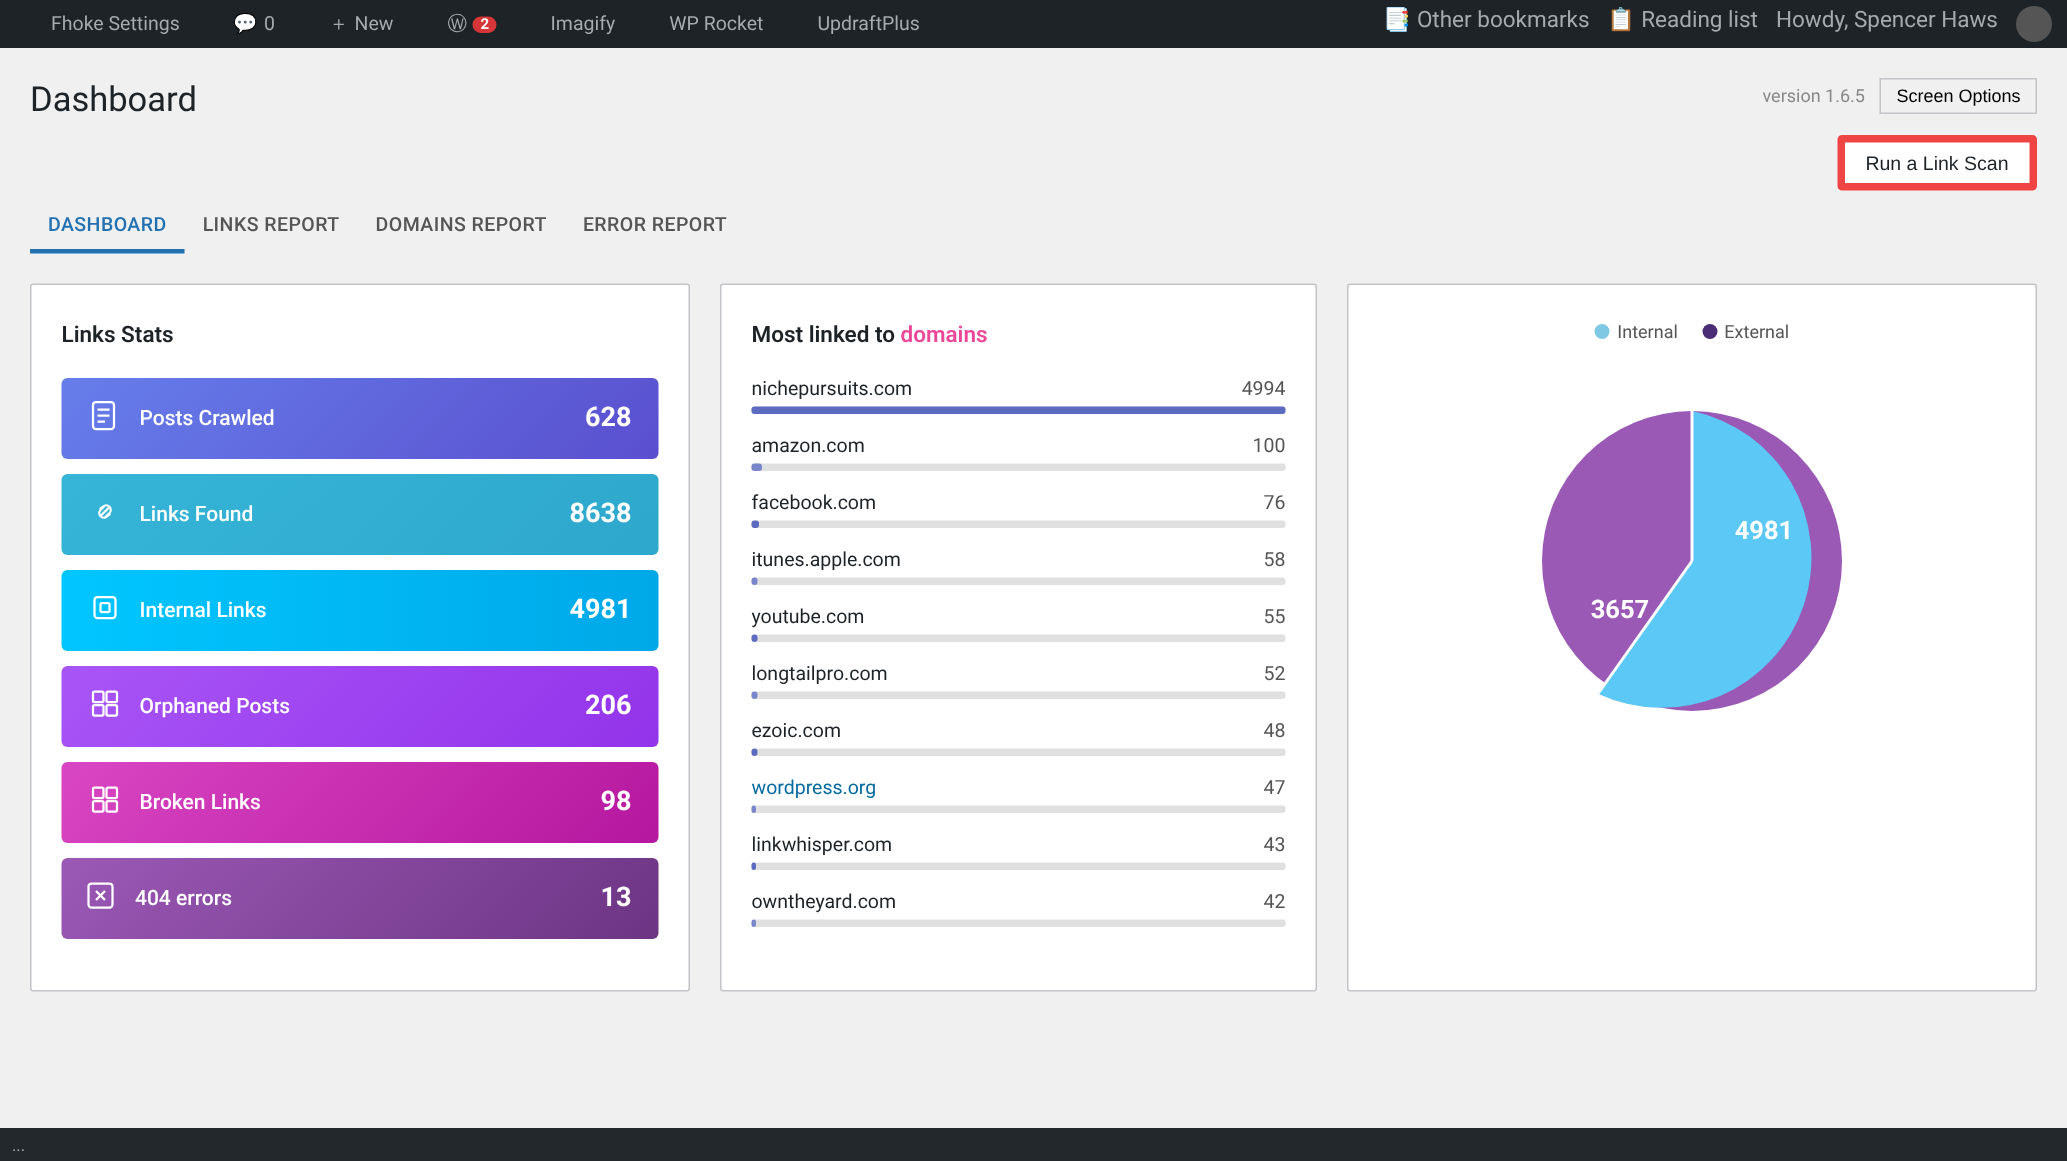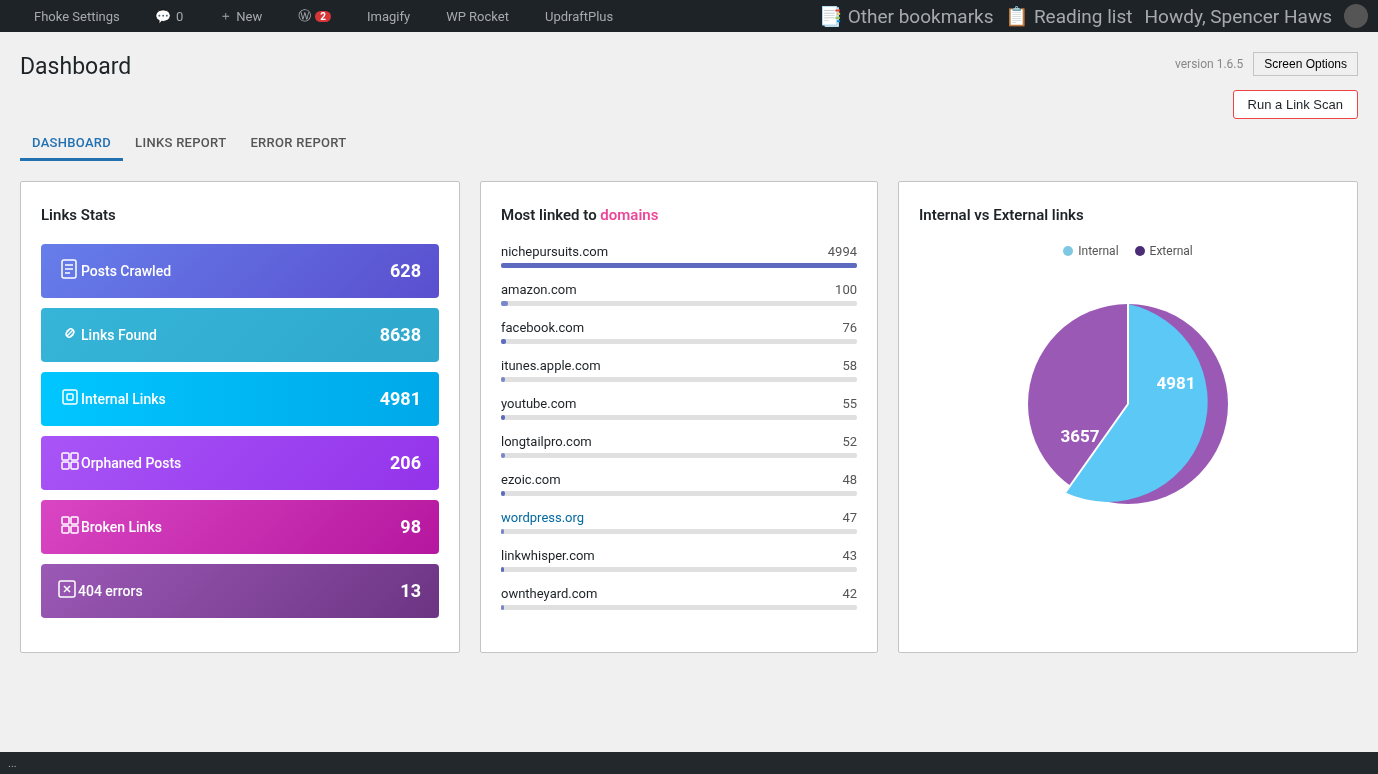--- a/index.html
+++ b/index.html
@@ -10,21 +10,21 @@
       background: #1d2327;
       height: 32px;
       display: flex;
       align-items: center;
       padding: 0 10px;
       color: #a7aaad;
       justify-content: space-between;
     }
     .adminbar-left { display: flex; align-items: center; gap: 12px; }
     .adminbar-item { color: #a7aaad; font-size: 13px; cursor: pointer; display: flex; align-items: center; gap: 4px; margin-left: 24px; }
-    .adminbar-right { display: flex; align-items: flex-end; gap: 12px; color: #a7aaad; font-size: 19px; }
+    .adminbar-right { display: flex; align-items: flex-start; gap: 12px; color: #a7aaad; font-size: 15px; }
     .adminbar-badge {
       background: #d63638;
       color: #fff;
       border-radius: 10px;
       padding: 0 5px;
       font-size: 10px;
       font-weight: bold;
     }
     .howdy { color: #a7aaad; }
 
@@ -45,21 +45,21 @@
       cursor: pointer;
       border-bottom: 3px solid transparent;
       font-weight: 500;
       letter-spacing: 0.3px;
     }
     .nav-tab.active { color: #2271b1; border-bottom: 3px solid #2271b1; }
 
     
     .btn-run-scan {
       background: #fff;
-      border: 1px solid #ef4444;
+      border: 5px solid #ef4444;
       color: #1d2327;
       padding: 6px 14px;
       font-size: 13px;
       cursor: pointer;
       border-radius: 3px;
       font-weight: 500;
     }
 
     
     .dashboard-grid {
@@ -89,21 +89,21 @@
       align-items: center;
       justify-content: space-between;
       border-radius: 4px;
       padding: 14px 18px;
       margin-bottom: 10px;
       color: #fff;
       font-size: 15px;
       font-weight: 500;
       cursor: pointer;
     }
-    .stat-item-left { display: flex; align-items: center; }
+    .stat-item-left { display: flex; align-items: center; gap: 12px; }
     .stat-number { font-size: 18px; font-weight: 700; }
 
     
     .domain-row {
       margin-bottom: 14px;
     }
     .domain-header { display: flex; justify-content: space-between; margin-bottom: 4px; font-size: 13px; color: #1d2327; }
     .domain-bar-bg { background: #e0e0e0; height: 5px; border-radius: 2px; }
     .domain-bar { height: 5px; border-radius: 2px; }
 
@@ -166,20 +166,21 @@
     </div>
   </div>
 
   <div style="display:flex;justify-content:flex-end;margin-bottom:8px;">
     <button class="btn-run-scan">Run a Link Scan</button>
   </div>
 
   <div class="nav-tabs">
     <span class="nav-tab active">DASHBOARD</span>
     <span class="nav-tab">LINKS REPORT</span>
+    <span class="nav-tab">DOMAINS REPORT</span>
     <span class="nav-tab">ERROR REPORT</span>
   </div>
 
   <div class="dashboard-grid">
 
     <div class="card">
       <div class="card-title">Links Stats</div>
 
       <div id="stat-items-container">
           <div class="stat-item" style="background: linear-gradient(135deg, rgb(102, 126, 234) 0%, rgb(90, 79, 207) 100%);">
@@ -345,21 +346,20 @@
         <span style="color:#555;">42</span>
       </div>
       <div class="domain-bar-bg">
         <div class="domain-bar" style="width:0.8%;background:#7986cb;"></div>
       </div>
     </div>
         </div>
     </div>
 
     <div class="card">
-      <div class="card-title">Internal vs External links</div>
       <div class="chart-container">
         <div class="legend">
           <div class="legend-item">
             <div class="legend-dot" style="background:#7ec8e3;"></div>
             <span>Internal</span>
           </div>
           <div class="legend-item">
             <div class="legend-dot" style="background:#4b2c77;"></div>
             <span>External</span>
           </div>

